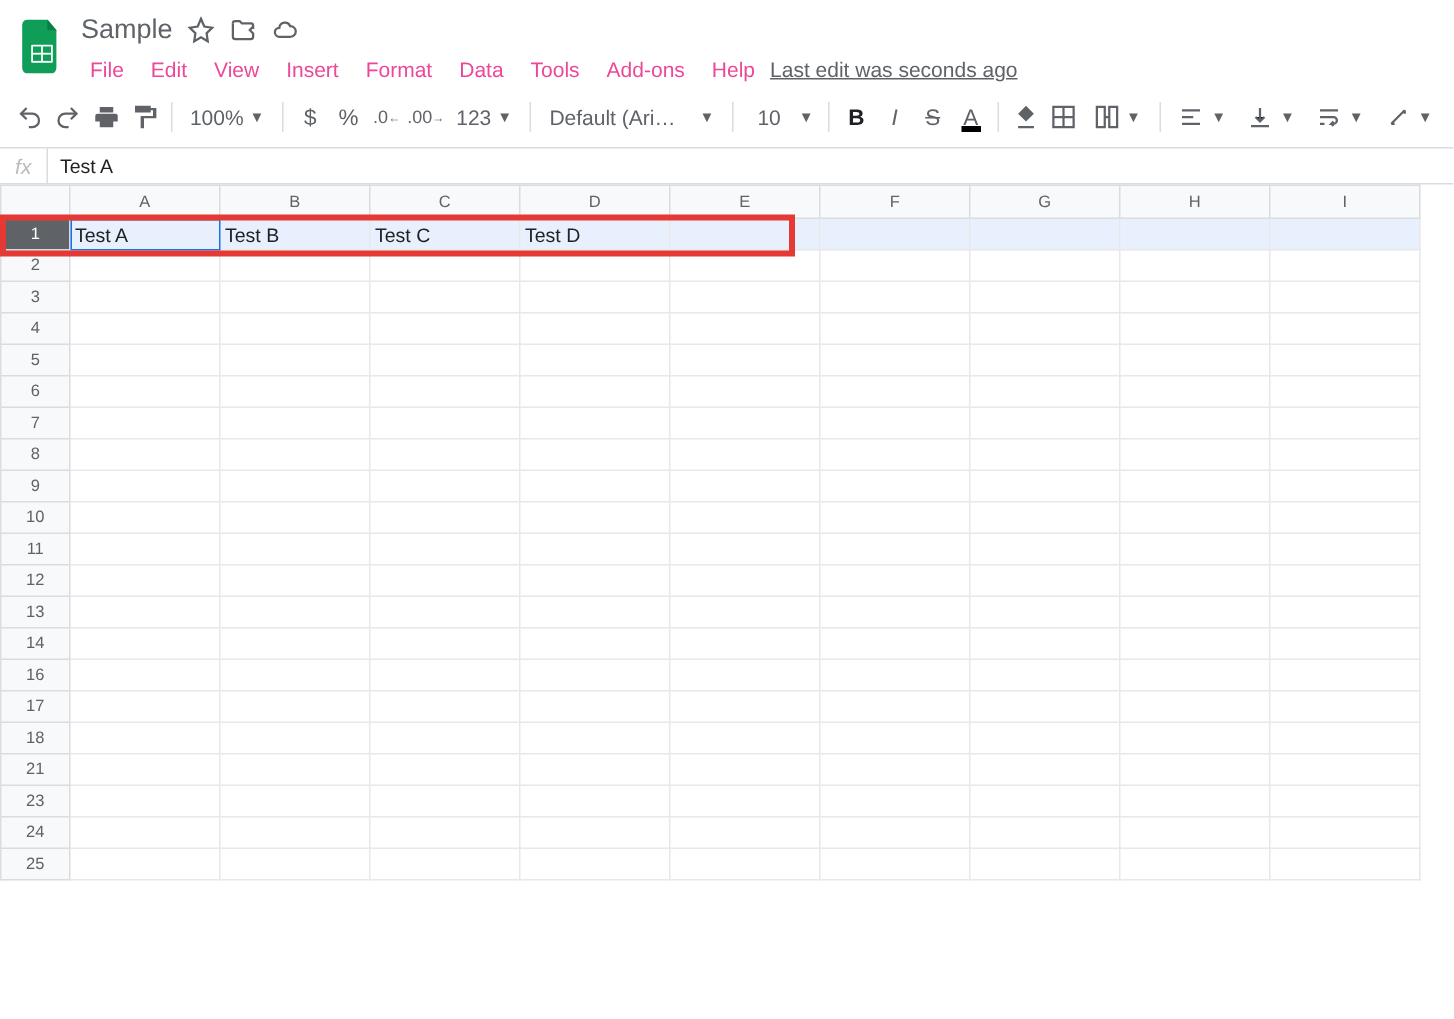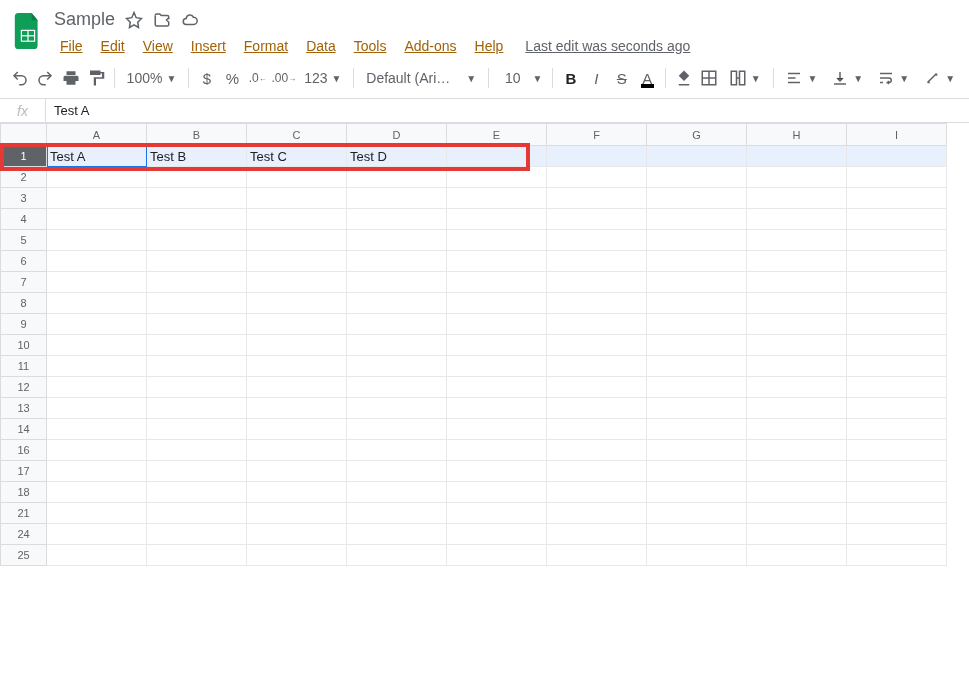--- a/index.html
+++ b/index.html
@@ -5,33 +5,33 @@
   * { box-sizing: border-box; margin: 0; padding: 0; }
   body { font-family: Arial, sans-serif; background: #fff; width: 969px; height: 679px; overflow: hidden; color: #202124; }
   .header { display: flex; align-items: flex-start; padding: 9px 8px 0 8px; }
   .logo { width: 40px; height: 40px; display:flex; align-items:center; justify-content:center; margin-right: 4px; margin-top:2px;}
   .logo svg { width: 28px; height: 36px; }
   .title-area { flex:1; }
   .title-row { display:flex; align-items:center; gap:10px; }
   .doc-title { font-size: 18px; color:#5f6368; letter-spacing:0; padding-left:2px;}
   .title-icon { width:18px; height:18px; color:#5f6368; display:flex; align-items:center; justify-content:center; }
   .menubar { display:flex; align-items:center; gap:2px; padding-top:4px; }
-  .menu-item { font-size:14px; color:#a16207; padding:4px 8px; border-radius:4px; cursor:pointer;text-decoration:underline;}
-  .last-edit { font-size:14px; color:#5f6368; text-decoration:underline; margin-left:12px;}
+  .menu-item { font-size:14px; color:#ec4899; padding:4px 8px; border-radius:4px; cursor:pointer;}
+  .last-edit { font-size:14px; color:#5f6368; text-decoration:underline; margin-left:0;}
   .toolbar { display:flex; align-items:center; padding:6px 8px; border-bottom:1px solid #dadce0; gap:2px;}
   .tb-btn { width:28px; height:28px; display:flex; align-items:center; justify-content:center; color:#5f6368; border-radius:2px; cursor:pointer;}
   .tb-sep { width:1px; height:20px; background:#dadce0; margin:0 4px;}
   .tb-drop { display:flex; align-items:center; gap:4px; color:#5f6368; font-size:14px; padding:0 6px; height:28px; cursor:pointer;}
   .tb-drop .arrow { font-size:10px; color:#5f6368; }
   .font-drop { font-size:14px; width:96px; overflow:hidden; white-space:nowrap; text-overflow:ellipsis;}
   .a-color { position:relative; width:28px;}
   .a-color .letter { font-size:15px; font-weight:400;}
   .a-color .bar { position:absolute; bottom:4px; left:5px; right:5px; height:4px; background:#000;}
   .formula-bar { display:flex; align-items:center; border-bottom:1px solid #dadce0; height:24px;}
-  .fx { width:46px; text-align:center; font-style:italic; color:#bbb; font-size:14px; border-right:1px solid #dadce0; height:100%; display:flex; align-items:center; justify-content:center;}
+  .fx { width:32px; text-align:center; font-style:italic; color:#bbb; font-size:14px; border-right:1px solid #dadce0; height:100%; display:flex; align-items:center; justify-content:center;}
   .fx-input { flex:1; padding:0 8px; font-size:13px; color:#202124; height:100%; display:flex; align-items:center;}
   .sheet { position:relative; }
   table { border-collapse:collapse; table-layout:fixed; }
   .corner { width:46px; height:22px; background:#f8f9fa; border:1px solid #dadce0; }
   .colh { height:22px; background:#f8f9fa; border:1px solid #dadce0; font-size:11px; color:#5f6368; text-align:center; font-weight:400;}
   .rowh { width:46px; background:#f8f9fa; border:1px solid #dadce0; font-size:11px; color:#5f6368; text-align:center; font-weight:400;}
   td.cell { border:1px solid #e8e8e8; height:21px; padding:0 3px; font-size:13px; background:#fff;}
   .rowh.sel { background:#5f6368; color:#fff;}
   tr.selrow td.cell { background:#e8f0fe; }
   tr.selrow td.cell.active { outline:1px solid #1a73e8; outline-offset:-1px;}
@@ -426,20 +426,32 @@
           <td class="cell "></td>
           <td class="cell "></td>
           <td class="cell "></td>
           <td class="cell "></td>
           <td class="cell "></td>
           <td class="cell "></td>
           <td class="cell "></td>
           <td class="cell "></td>
         </tr>
         <tr class="">
+          <th class="rowh ">23</th>
+          <td class="cell "></td>
+          <td class="cell "></td>
+          <td class="cell "></td>
+          <td class="cell "></td>
+          <td class="cell "></td>
+          <td class="cell "></td>
+          <td class="cell "></td>
+          <td class="cell "></td>
+          <td class="cell "></td>
+        </tr>
+        <tr class="">
           <th class="rowh ">24</th>
           <td class="cell "></td>
           <td class="cell "></td>
           <td class="cell "></td>
           <td class="cell "></td>
           <td class="cell "></td>
           <td class="cell "></td>
           <td class="cell "></td>
           <td class="cell "></td>
           <td class="cell "></td>

